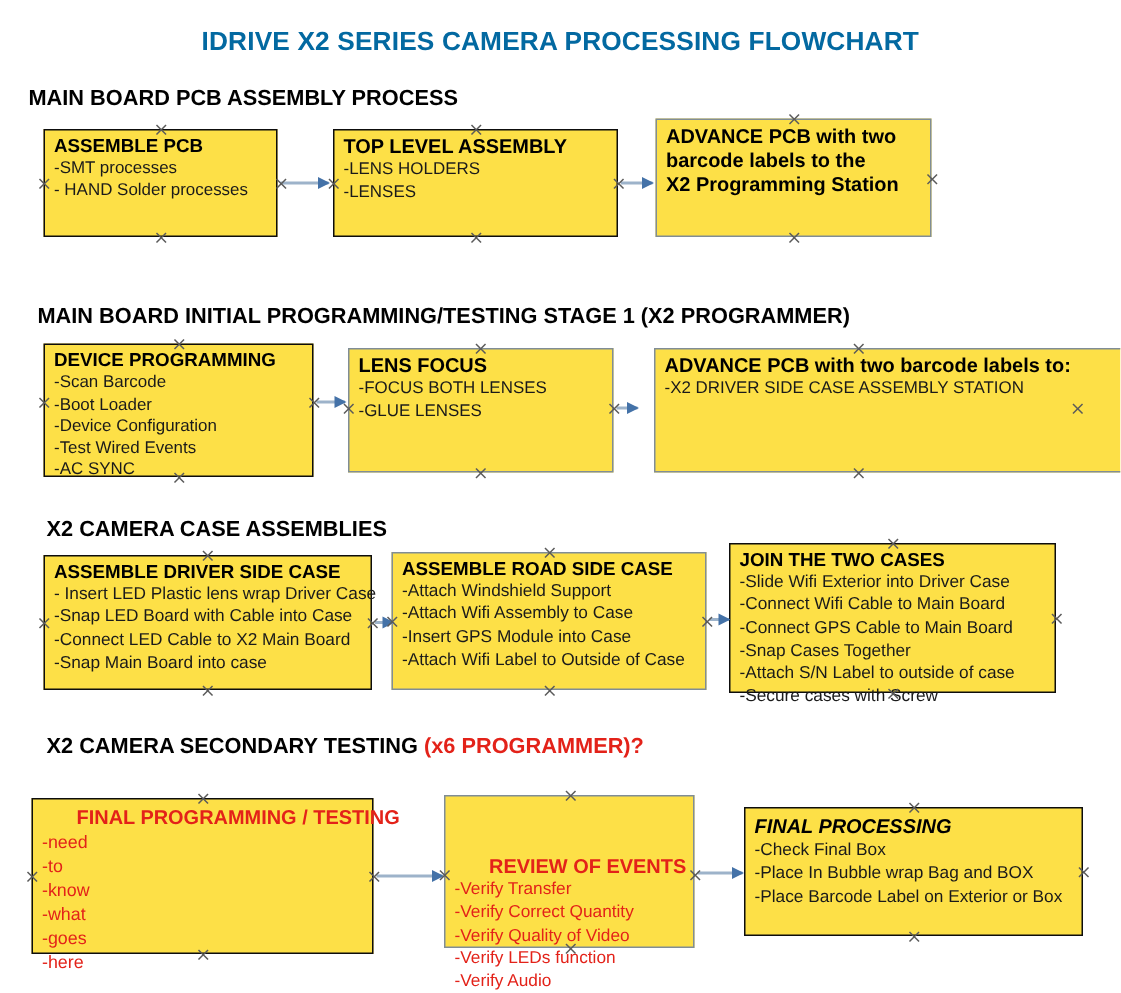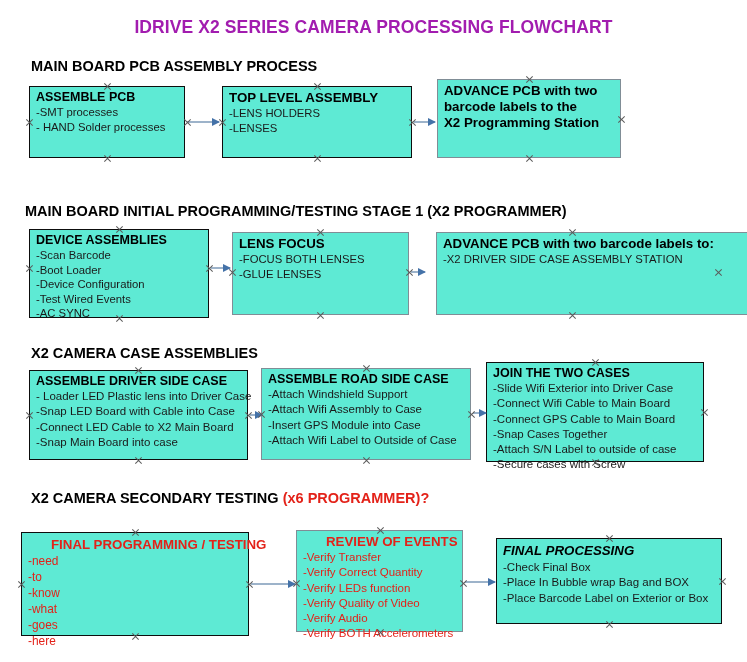--- a/index.html
+++ b/index.html
@@ -21,39 +21,39 @@
 
   
   .doc-title {
     position: absolute;
     left: 0;
     top: 17px;
     width: 747px;
     text-align: center;
     font-size: 17.5px;
     font-weight: bold;
-    color: #a21caf;
+    color: #0369a1;
     letter-spacing: 0.1px;
     white-space: nowrap;
   }
   .section-title {
     position: absolute;
     font-size: 14.5px;
     font-weight: bold;
     color: #000000;
     white-space: nowrap;
   }
   .section-title .accent {
     color: #e32219;
   }
 
   
   .node {
     position: absolute;
-    background: #5eead4;
+    background: #fde047;
     box-sizing: border-box;
     padding: 3px 5px 3px 6px;
     overflow: visible;
   }
   .node.border-black { border: 1.5px solid #0d0d0d; }
   .node.border-gray  { border: 1.5px solid #808d96; }
 
   .node-title {
     font-size: 12.5px;
     font-weight: bold;
@@ -116,21 +116,21 @@
   .handle::before { transform: rotate(45deg); }
   .handle::after  { transform: rotate(-45deg); }
 </style>
 </head>
 <body>
 
 <div id="canvas">
 
   <div class="doc-title">IDRIVE X2  SERIES CAMERA PROCESSING FLOWCHART</div>
 
-  <div class="section-title" style="left:31px; top:58px;">
+  <div class="section-title" style="left:19px; top:58px;">
     <span>MAIN BOARD PCB ASSEMBLY PROCESS</span>
   </div>
 
   <div class="node border-black" style="left:29px; top:86px; width:156px; height:72px;">
     <div class="node-title">ASSEMBLE PCB</div>
     <div class="node-line">-SMT processes</div>
     <div class="node-line">- HAND Solder processes</div>
   </div>
 
   <div class="node border-black t-lg" style="left:222px; top:86px; width:190px; height:72px;">
@@ -158,21 +158,21 @@
   <div class="handle" style="left:412px; top:122px;"></div>
   <div class="handle" style="left:529px; top:79px;"></div>
   <div class="handle" style="left:529px; top:158px;"></div>
   <div class="handle" style="left:621px; top:119px;"></div>
 
   <div class="section-title" style="left:25px; top:203px;">
     <span>MAIN BOARD INITIAL PROGRAMMING/TESTING STAGE 1 (X2 PROGRAMMER)</span>
   </div>
 
   <div class="node border-black" style="left:29px; top:229px; width:180px; height:89px;">
-    <div class="node-title">DEVICE ASSEMBLIES</div>
+    <div class="node-title">DEVICE PROGRAMMING</div>
     <div class="node-line">-Scan Barcode</div>
     <div class="node-line">-Boot Loader</div>
     <div class="node-line">-Device Configuration</div>
     <div class="node-line">-Test Wired Events</div>
     <div class="node-line">-AC SYNC</div>
   </div>
 
   <div class="node border-gray t-lg" style="left:232px; top:232px; width:177px; height:83px;">
     <div class="node-title">LENS FOCUS</div>
     <div class="node-line">-FOCUS BOTH LENSES</div>
@@ -198,21 +198,21 @@
   <div class="handle" style="left:572px; top:232px;"></div>
   <div class="handle" style="left:572px; top:315px;"></div>
   <div class="handle" style="left:718px; top:272px;"></div>
 
   <div class="section-title" style="left:31px; top:345px;">
     <span>X2 CAMERA CASE ASSEMBLIES</span>
   </div>
 
   <div class="node border-black l-md" style="left:29px; top:370px; width:219px; height:90px;">
     <div class="node-title">ASSEMBLE DRIVER SIDE CASE</div>
-    <div class="node-line">- Loader LED Plastic lens into Driver Case</div>
+    <div class="node-line">- Insert LED Plastic lens wrap Driver Case</div>
     <div class="node-line">-Snap LED Board with Cable into Case</div>
     <div class="node-line">-Connect LED Cable to X2 Main Board</div>
     <div class="node-line">-Snap Main Board into case</div>
   </div>
 
   <div class="node border-gray l-md" style="left:261px; top:368px; width:210px; height:92px;">
     <div class="node-title">ASSEMBLE ROAD SIDE CASE</div>
     <div class="node-line">-Attach Windshield Support</div>
     <div class="node-line">-Attach Wifi Assembly to Case</div>
     <div class="node-line">-Insert GPS Module into Case</div>
@@ -252,25 +252,25 @@
     <div class="node-title t-lg red" style="font-size:13.3px; line-height:17px;">FINAL PROGRAMMING / TESTING</div>
     <div class="node-line red">-need</div>
     <div class="node-line red">-to</div>
     <div class="node-line red">-know</div>
     <div class="node-line red">-what</div>
     <div class="node-line red">-goes</div>
     <div class="node-line red">-here</div>
   </div>
 
   <div class="node border-gray l-md" style="left:296px; top:530px; width:167px; height:102px;">
-    <div class="node-title t-lg red" style="font-size:13.3px; line-height:16px;">REVIEW OF EVENTS</div>
+    <div class="node-title t-lg red" style="font-size:13.3px; line-height:16px;margin-top:36px;">REVIEW OF EVENTS</div>
     <div class="node-line red">-Verify Transfer</div>
     <div class="node-line red">-Verify Correct Quantity</div>
+    <div class="node-line red">-Verify Quality of Video</div>
     <div class="node-line red">-Verify LEDs function</div>
-    <div class="node-line red">-Verify Quality of Video</div>
     <div class="node-line red">-Verify Audio</div>
     <div class="node-line red">-Verify BOTH Accelerometers</div>
   </div>
 
   <div class="node border-black l-md" style="left:496px; top:538px; width:226px; height:86px;">
     <div class="node-title t-lg" style="font-size:13.3px; line-height:18px;font-style:italic;">FINAL PROCESSING</div>
     <div class="node-line"> -Check Final Box</div>
     <div class="node-line">-Place In Bubble wrap Bag and BOX</div>
     <div class="node-line">-Place Barcode Label on Exterior or Box</div>
   </div>

